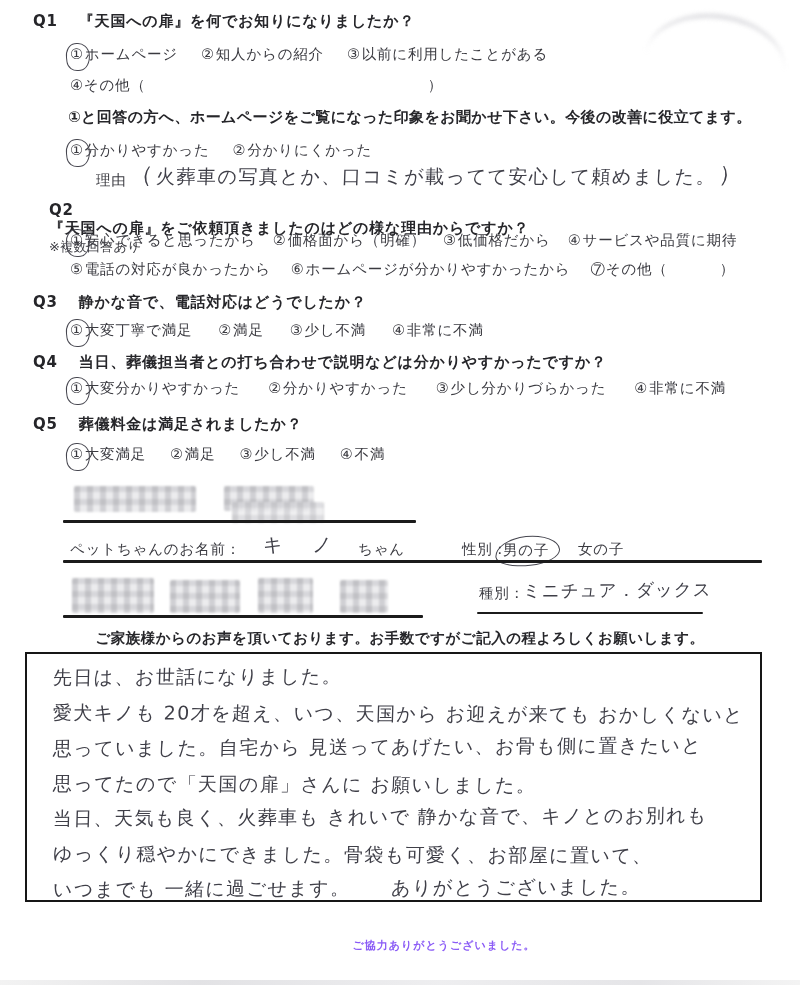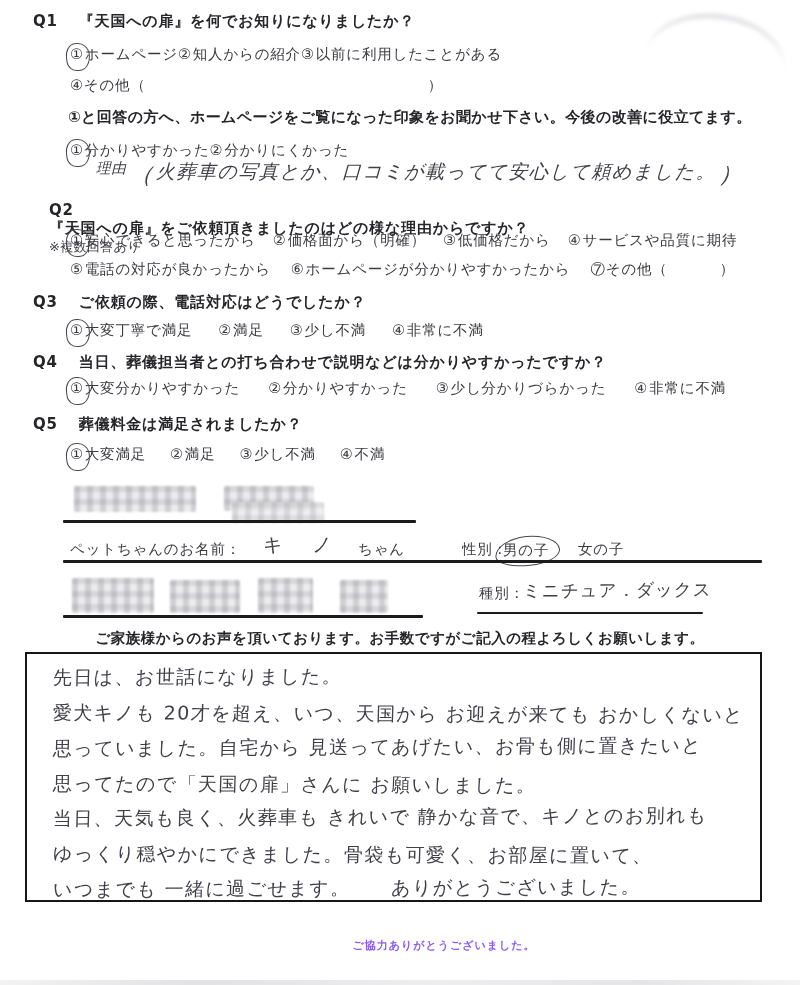--- a/index.html
+++ b/index.html
@@ -8,42 +8,42 @@
     background:#ffffff; overflow:hidden;
     font-family:"DejaVu Sans","Liberation Sans",sans-serif;
     color:#38383d;
   }
   
   .qhead{position:absolute; font-weight:bold; font-size:15px; letter-spacing:.8px;
          color:#26262a; white-space:nowrap; display:flex; align-items:baseline;}
   .qno{margin-right:21px;}
   .qnote{font-weight:400; font-size:13px; margin-left:16px; letter-spacing:.3px; color:#3a3a40;}
   
-  .opts{position:absolute; display:flex; font-size:14.5px; letter-spacing:.8px;
+  .opts{position:absolute; display:flex; gap:23px; font-size:14.5px; letter-spacing:.8px;
         white-space:nowrap; color:#3a3a40;}
   .opt{white-space:nowrap;}
   .num{display:inline-block; position:relative; margin-right:1px;}
   
   .circ::after{content:""; position:absolute; left:-4px; top:-3px;
     width:calc(100% + 8px); height:calc(100% + 10px);
     border:1.7px solid #474750; border-radius:46% 54% 50% 50% / 52% 48% 60% 40%;
     transform:rotate(-7deg);}
   .gap{display:inline-block;}
   
   .rule{position:absolute; background:#1b1b1b; border-radius:1px;}
   
   .mosaic{position:absolute; background-color:#ececee;
     background-image:
       linear-gradient(90deg, rgba(110,110,118,.22) 50%, transparent 50%),
       linear-gradient(rgba(110,110,118,.16) 50%, transparent 50%);
     background-size:13px 13px;
     filter:blur(1.1px); border-radius:2px;}
   
   .hw{position:absolute; color:#3f3f48; white-space:nowrap; transform:skewX(-1.5deg) rotate(-.4deg);}
-  .reason-row{position:absolute; display:flex; align-items:flex-start; white-space:nowrap;font-style:italic;}
+  .reason-row{position:absolute; display:flex; align-items:flex-end; white-space:nowrap;}
   .reason-label{font-size:14.5px; letter-spacing:.8px; color:#3a3a40;}
   .hw-inline{color:#3f3f48; font-size:19px; letter-spacing:1.5px; transform:skewX(-2deg); display:inline-block;}
   .hw-paren{color:#3f3f48; font-size:23px; transform:skewX(-3deg) rotate(2deg); display:inline-block; margin:0 3px;}
   .plabel{position:absolute; font-size:14.5px; letter-spacing:.8px; color:#3a3a40; white-space:nowrap;}
   
   .ovalwrap{position:relative; display:inline-block;}
   .ovalwrap::after{content:""; position:absolute; left:-8px; right:-11px; top:-5px; bottom:-6px;
     border:1.7px solid #474750; border-radius:50% 50% 48% 52% / 60% 55% 45% 40%;
     transform:rotate(-6deg);}
   .centerline{position:absolute; left:0; width:100%; text-align:center; font-weight:bold;
@@ -114,21 +114,21 @@
   </div>
   <div class="opts" style="left:70px; top:260px; gap:20px;font-family:Liberation Mono, monospace;">
     <span class="opt"><span class="num">⑤</span><span>電話の対応が良かったから</span></span>
     <span class="opt"><span class="num">⑥</span><span>ホームページが分かりやすかったから</span></span>
     <span class="opt"><span>⑦その他（</span><span class="gap" style="width:52px;"></span><span>）</span></span>
   </div>
 
   
   <div class="qhead" style="left:33px; top:293px;">
     <span class="qno">Q3</span>
-    <span>ご依頼の際、電話対応はどうでしたか？</span>
+    <span>静かな音で、電話対応はどうでしたか？</span>
   </div>
   <div class="opts" style="left:70px; top:321px; gap:26px;">
     <span class="opt"><span class="num circ">①</span><span>大変丁寧で満足</span></span>
     <span class="opt"><span class="num">②</span><span>満足</span></span>
     <span class="opt"><span class="num">③</span><span>少し不満</span></span>
     <span class="opt"><span class="num">④</span><span>非常に不満</span></span>
   </div>
 
   
   <div class="qhead" style="left:33px; top:353px;">

